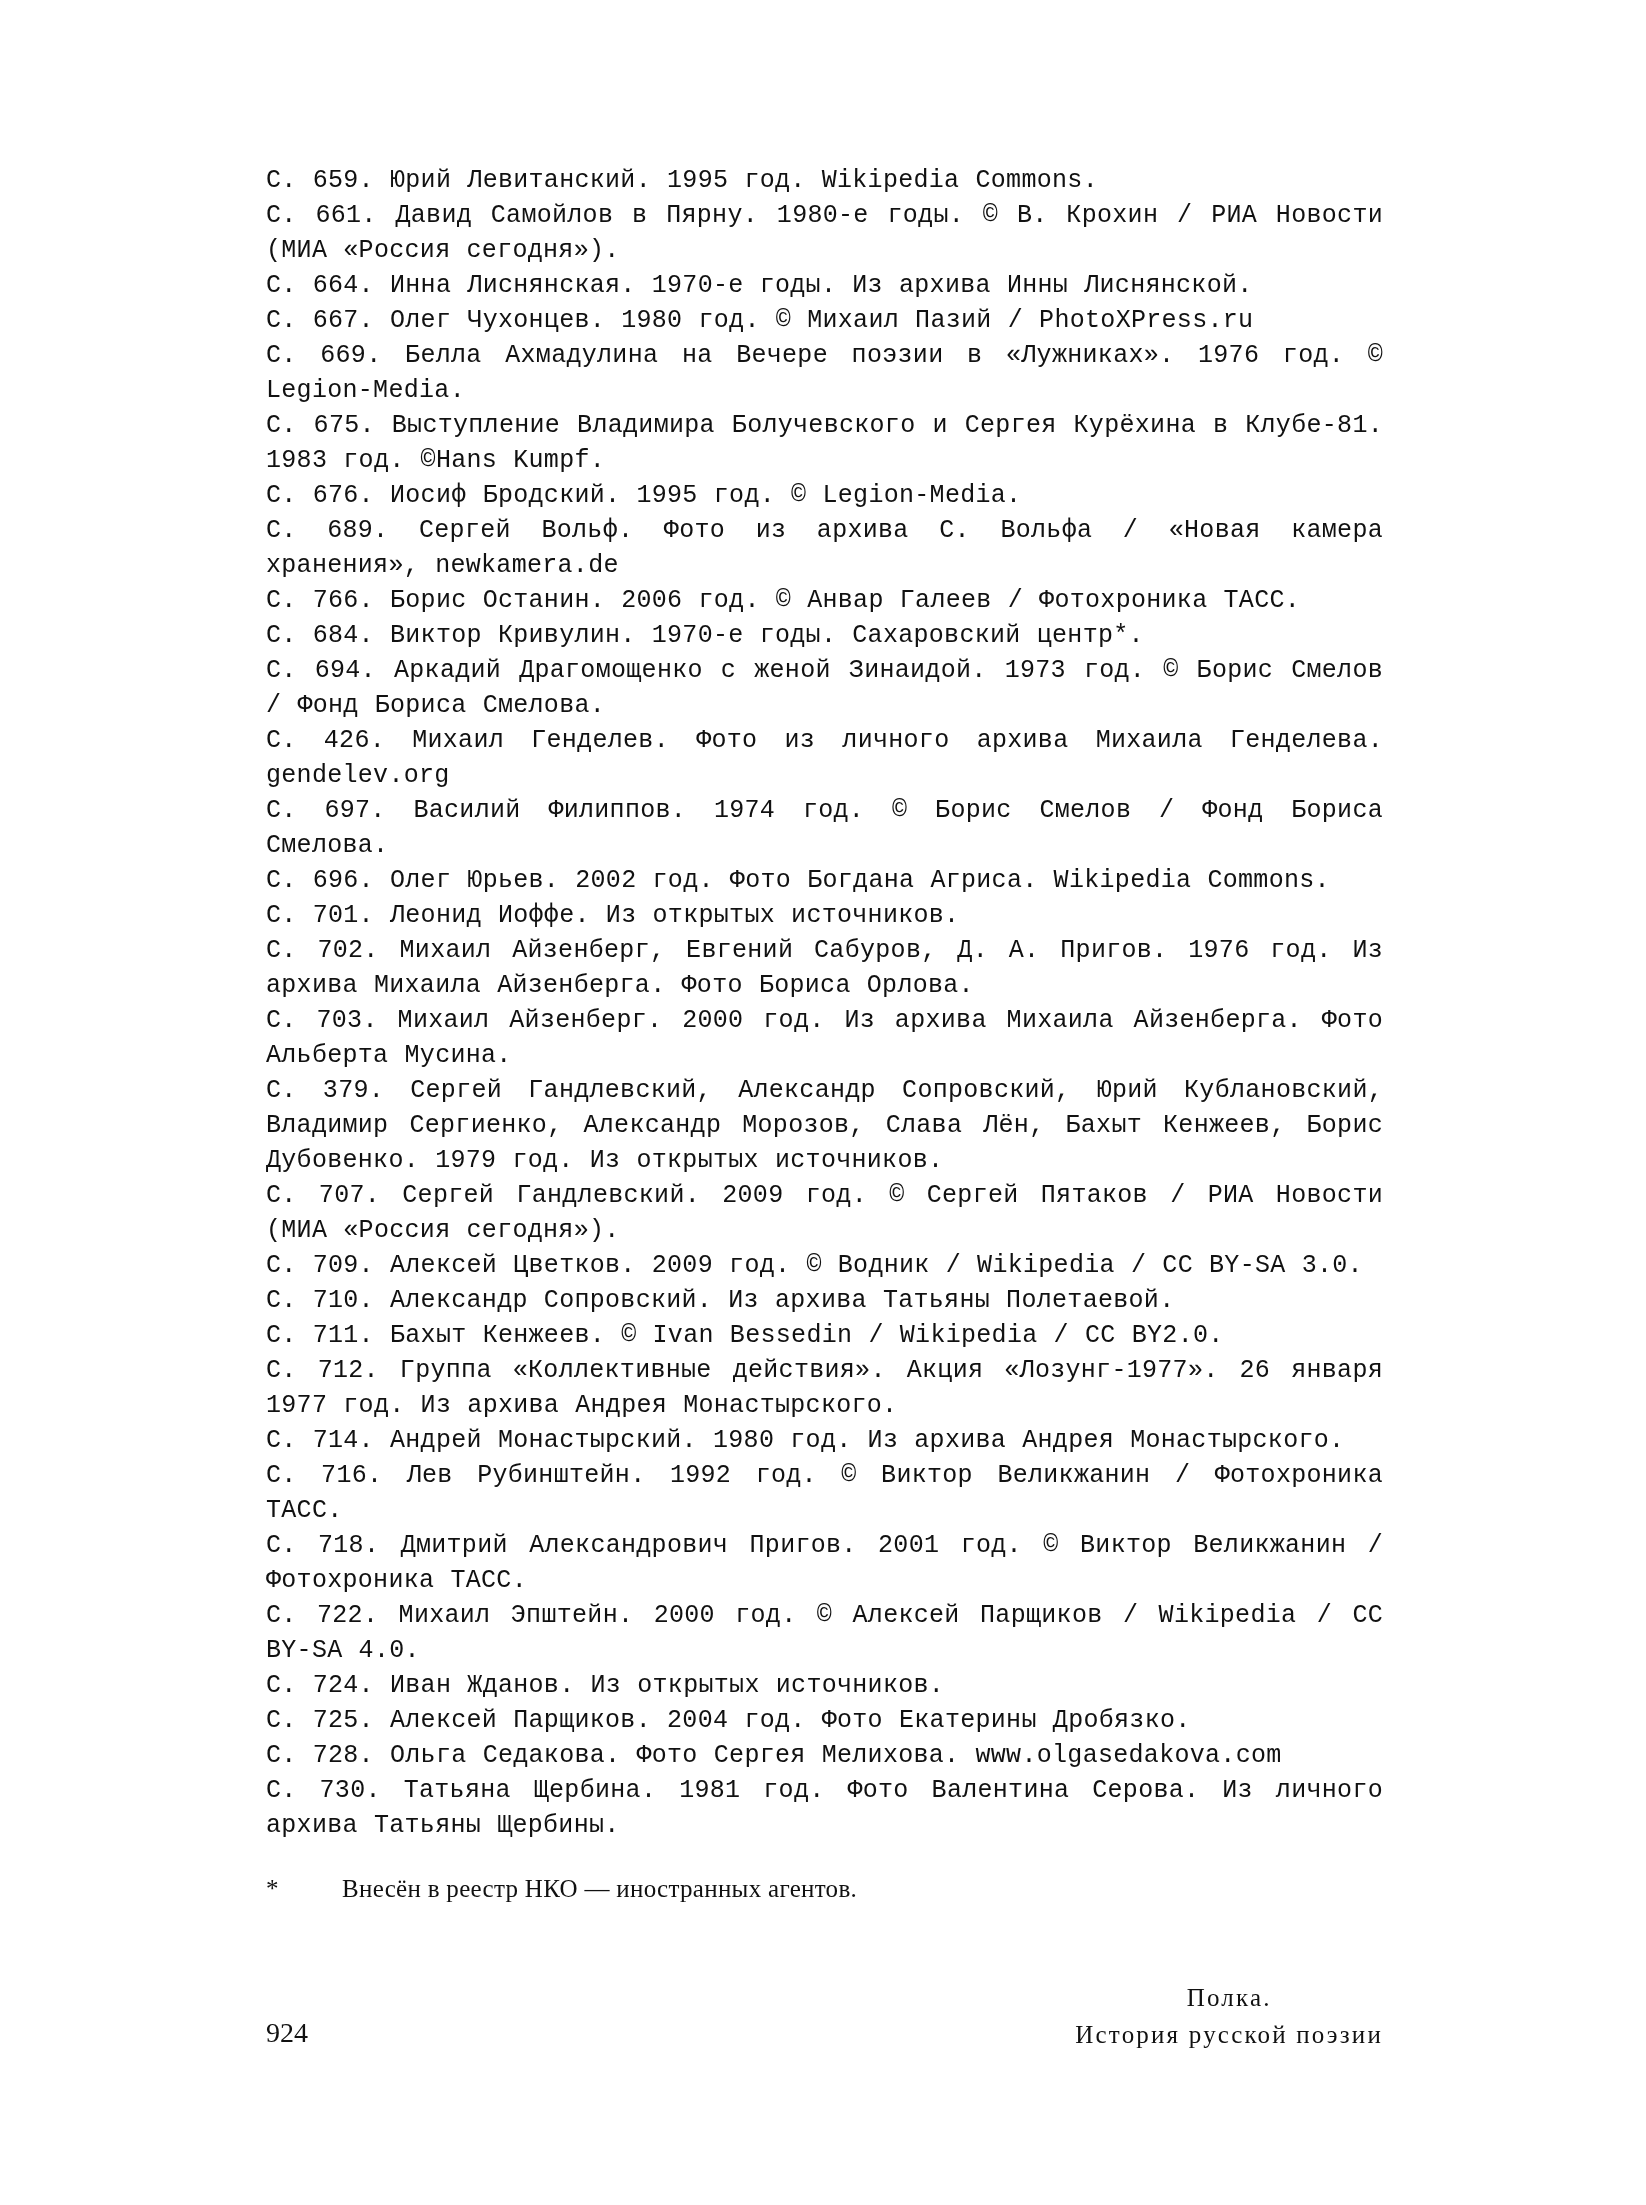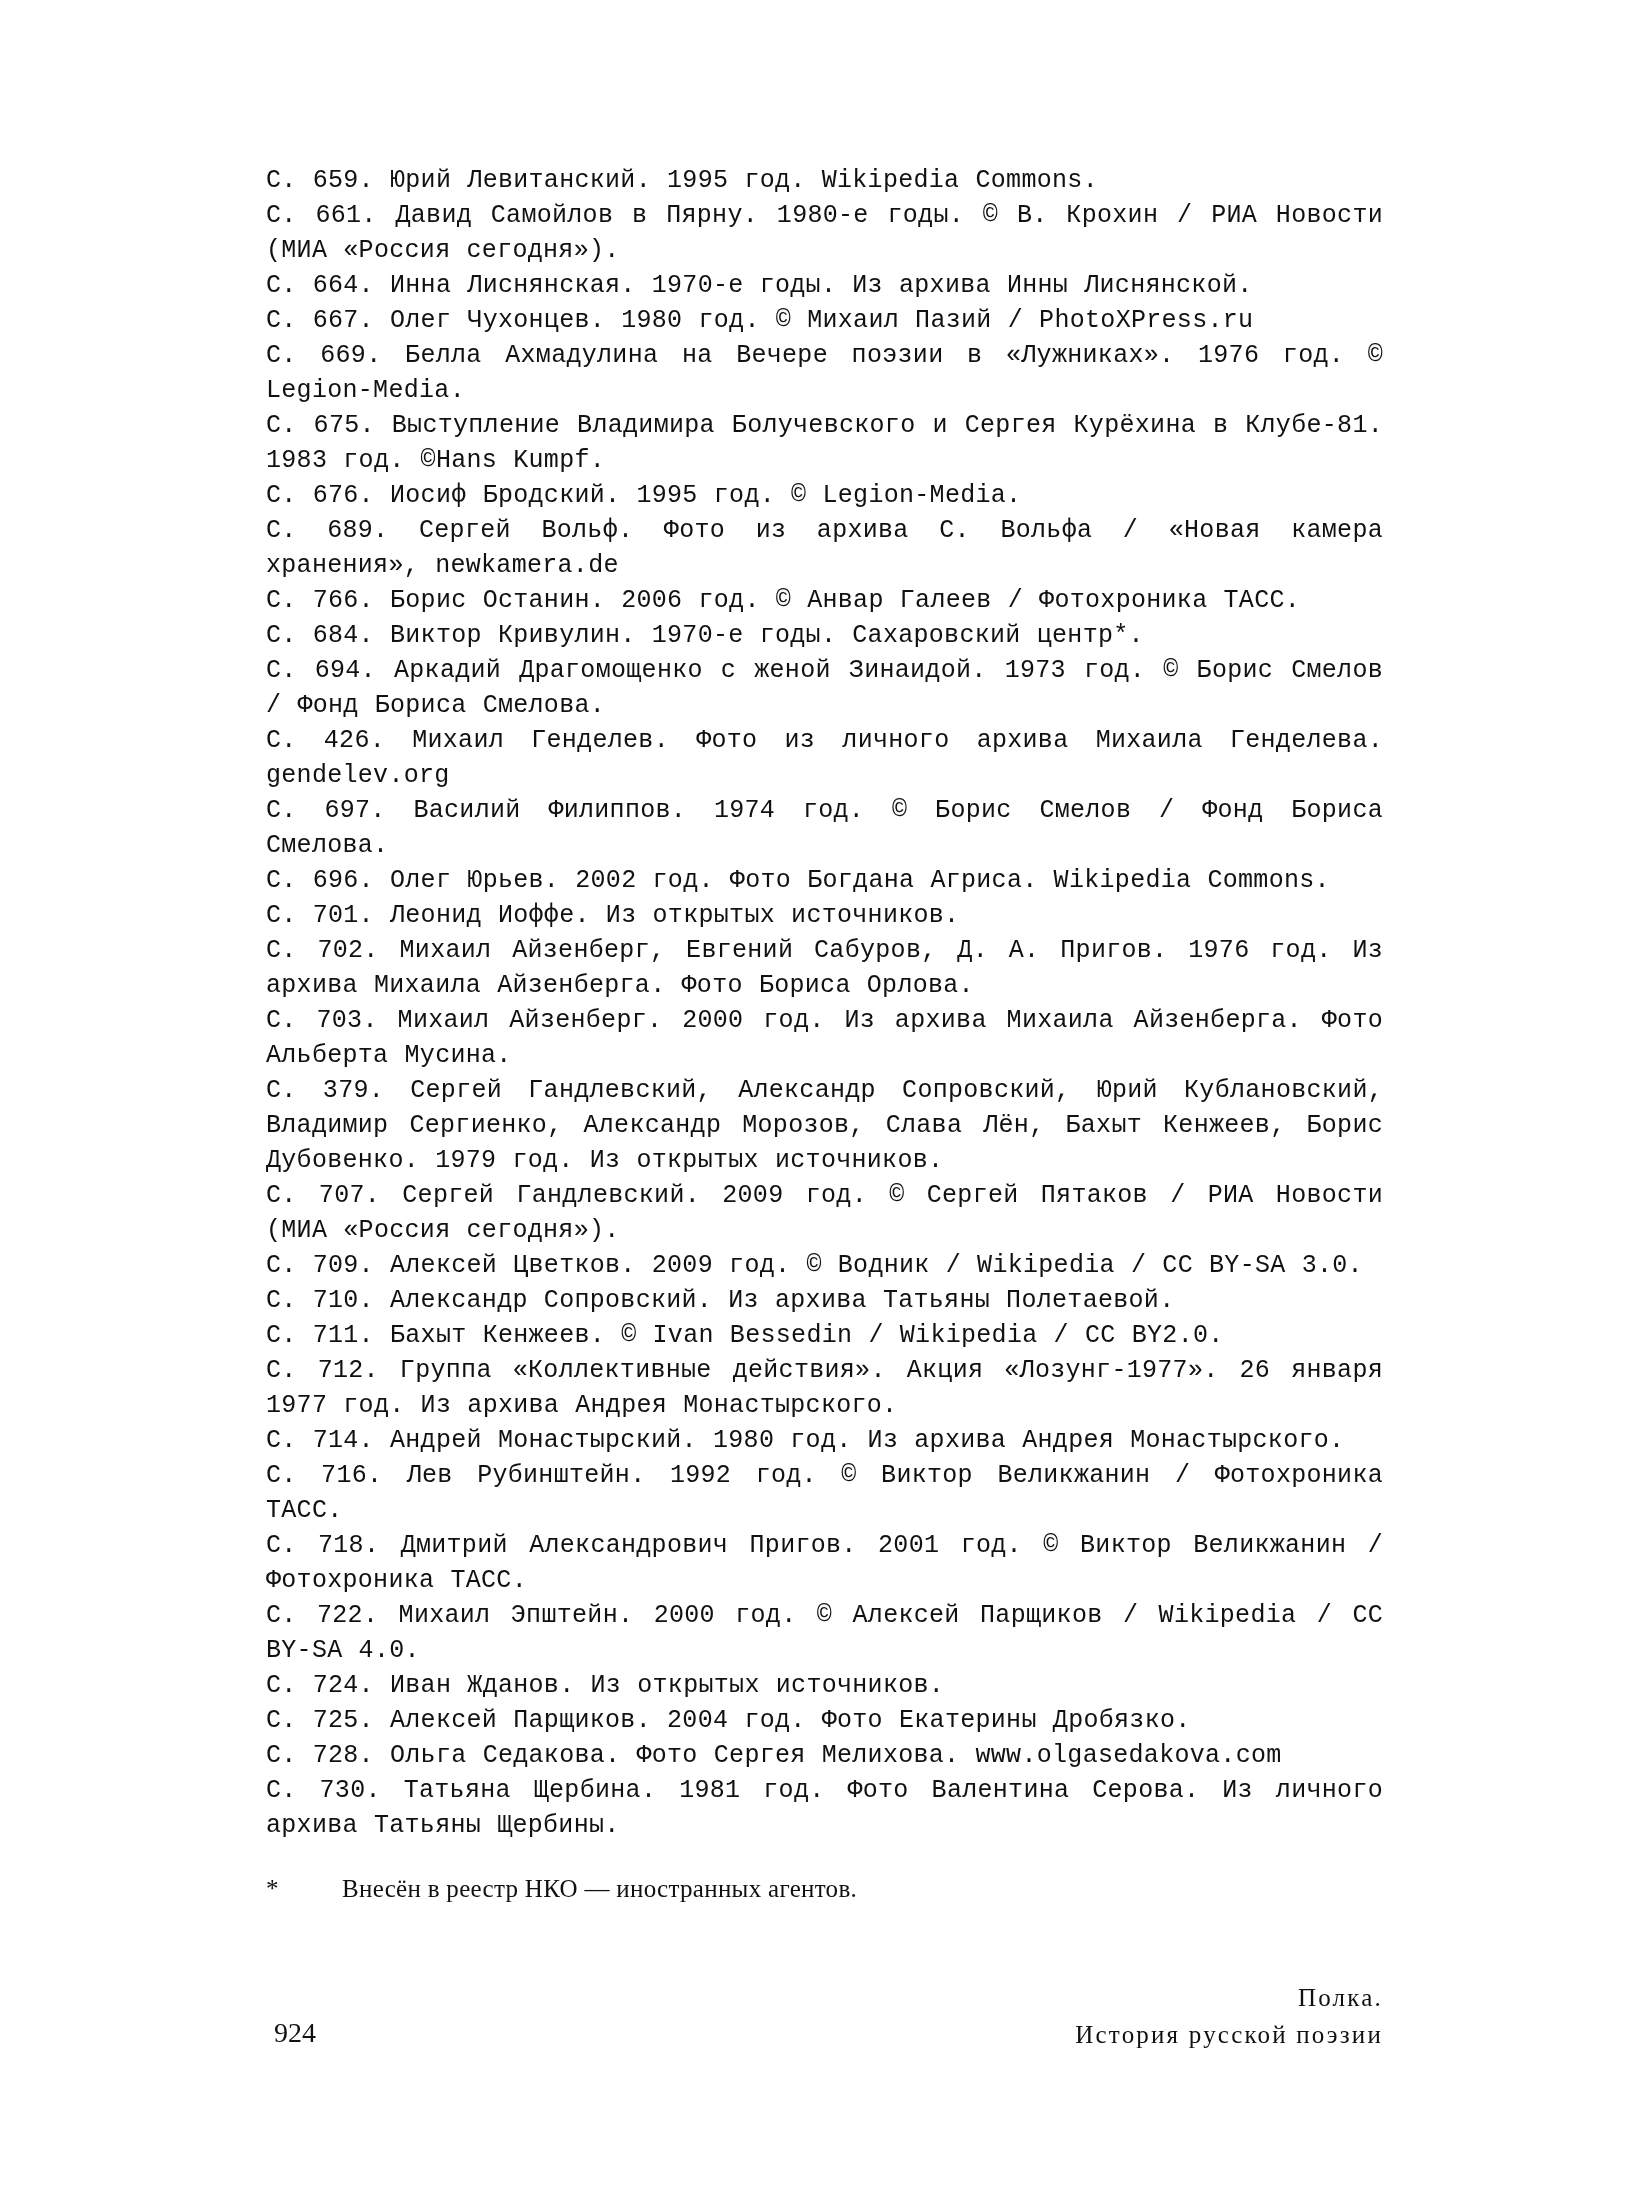--- a/index.html
+++ b/index.html
@@ -46,33 +46,33 @@
   .footnote-mark {
     width: 76px;
     flex: 0 0 76px;
   }
   .page-number {
     position: absolute;
     left: 266px;
     top: 2015px;
     font-size: 28px;
     line-height: 35px;
-    margin-left: 8px;
   }
   .running-title {
     position: absolute;
     right: 264px;
     top: 1979px;
     text-align: right;
     font-size: 25px;
     line-height: 37px;
     letter-spacing: 2.2px;
   }
   .running-title span {
     display: block;
+    text-align: center;
   }
 </style>
 </head>
 <body>
 
 <div class="credits">
   <p class="credit">С. 659. Юрий Левитанский. 1995 год. Wikipedia Commons.</p>
   <p class="credit">С. 661. Давид Самойлов в Пярну. 1980-е годы. © В. Крохин / РИА Новости (МИА «Рос­сия сегодня»).</p>
   <p class="credit">С. 664. Инна Лиснянская. 1970-е годы. Из архива Инны Лиснянской.</p>
   <p class="credit">С. 667. Олег Чухонцев. 1980 год. © Михаил Пазий / PhotoXPress.ru</p>

